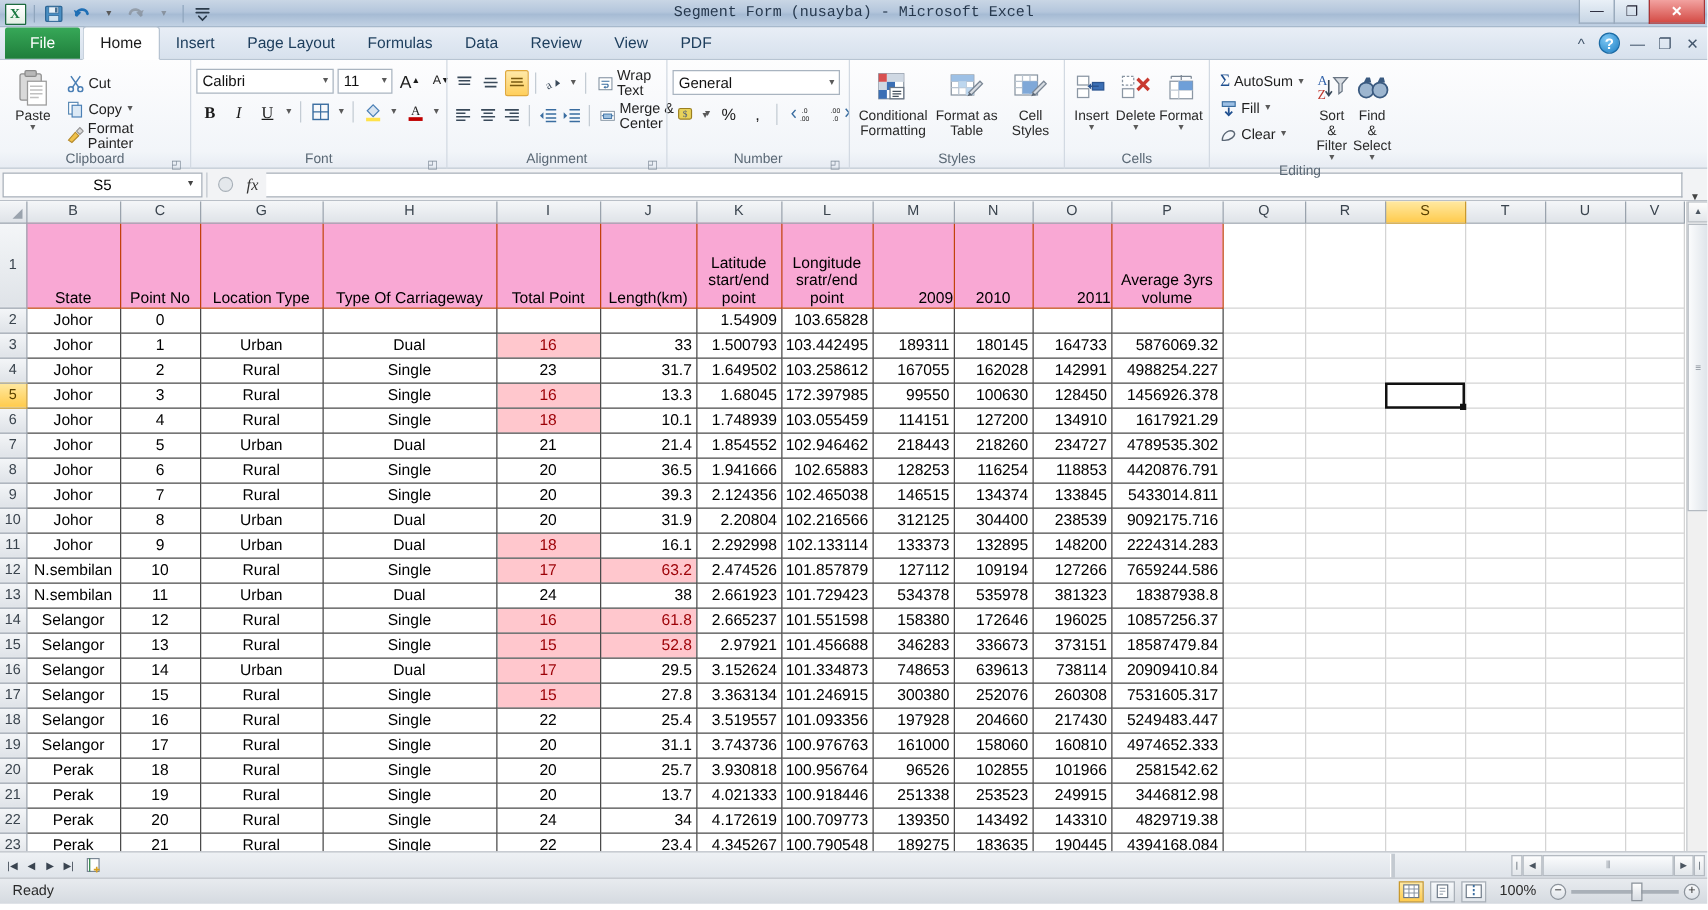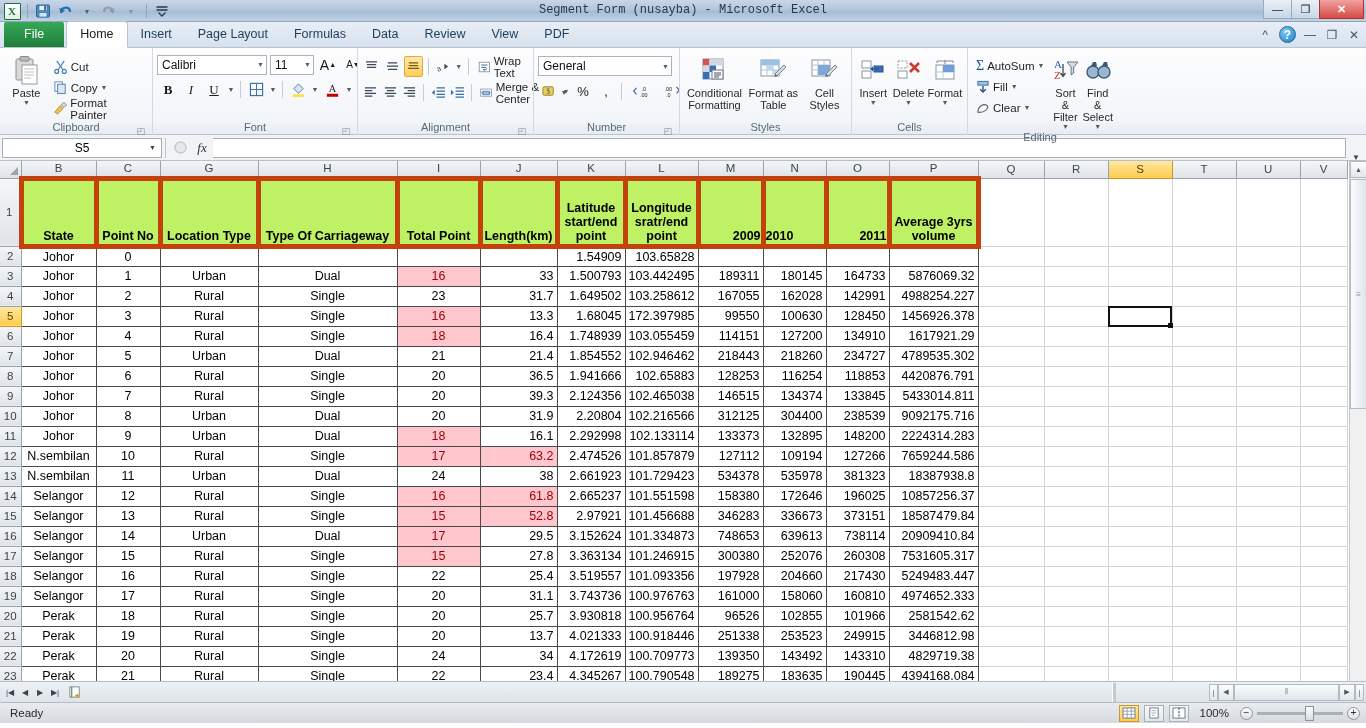--- a/index.html
+++ b/index.html
@@ -89,22 +89,22 @@
   .colhdr td.corner{width:21px;background:linear-gradient(to bottom,#f4f6f8,#dfe3e8);}
   .corner-tri{width:0;height:0;border-left:8px solid transparent;border-bottom:8px solid #9aa3ad;margin:4px 0 0 10px;}
   td.rowhdr{width:21px;height:20px;background:linear-gradient(to bottom,#f4f6f8,#dfe3e8);
     border:1px solid #9aa3ad;border-top:none;border-left:none;text-align:center;font-size:11.5px;color:#3a444e;}
   td.rowhdr.sel{background:linear-gradient(to bottom,#ffe9a2,#ffcb4d);color:#5a4100;border-color:#c9992c;}
   td.cell{border-right:1px solid #d4d4d4;border-bottom:1px solid #d4d4d4;height:20px;
     font-size:12.5px;color:#000;padding:0 3px;overflow:hidden;white-space:nowrap;}
   td.cell.bordered{border:1px solid #4a4a4a;}
   td.c{text-align:center;}
   td.r{text-align:right;}
-  td.hdr{font-weight:bold;text-align:center;vertical-align:bottom;background:#bef264;
-    white-space:normal;line-height:14px;font-size:12.5px;padding-bottom:1px;border:5px solid #c2410c;}
+  td.hdr{font-weight:normal;text-align:center;vertical-align:bottom;background:#f9a8d4;
+    white-space:normal;line-height:14px;font-size:12.5px;padding-bottom:1px;border:1px solid #c2410c;}
   td.pink{background:#ffc7cd;color:#9c0006;}
   .rowh1{height:68px;}
   #activecell{position:absolute;border:2px solid #111;pointer-events:none;}
   #activecell .handle{position:absolute;right:-3px;bottom:-3px;width:5px;height:5px;background:#111;}
   
   #vscroll{position:absolute;right:0;top:0;width:17px;height:520px;background:#f0f0f0;border-left:1px solid #c5c9cd;}
   .sbtn{width:17px;height:17px;background:linear-gradient(to bottom,#fdfdfd,#e2e6ea);border:1px solid #b4bac1;
         display:flex;align-items:center;justify-content:center;font-size:7px;color:#4a5560;}
   #vthumb{position:absolute;top:18px;left:0;width:17px;height:230px;background:linear-gradient(to right,#fbfcfd,#dfe4ea);
         border:1px solid #b4bac1;display:flex;align-items:center;justify-content:center;}
@@ -654,21 +654,21 @@
       <td class="rowhdr" style="height:68px">1</td>
       <td class="hdr">State</td>
       <td class="hdr">Point No</td>
       <td class="hdr">Location Type</td>
       <td class="hdr">Type Of Carriageway</td>
       <td class="hdr">Total Point</td>
       <td class="hdr">Length(km)</td>
       <td class="hdr">Latitude start/end point</td>
       <td class="hdr">Longitude sratr/end point</td>
       <td class="hdr" style="text-align:right">2009</td>
-      <td class="hdr" style="text-align:left">2010</td>
+      <td class="hdr" style="text-align:center">2010</td>
       <td class="hdr" style="text-align:right">2011</td>
       <td class="hdr">Average 3yrs volume</td>
       <td class="cell"></td>
       <td class="cell"></td>
       <td class="cell"></td>
       <td class="cell"></td>
       <td class="cell"></td>
       <td class="cell"></td>
     </tr>
 
@@ -758,21 +758,21 @@
           <td class="cell"></td>
           <td class="cell"></td>
         </tr>
         <tr>
           <td class="rowhdr">6</td>
           <td class="cell bordered c">Johor</td>
           <td class="cell bordered c">4</td>
           <td class="cell bordered c">Rural</td>
           <td class="cell bordered c">Single</td>
           <td class="cell bordered c pink">18</td>
-          <td class="cell bordered r">16.4</td>
+          <td class="cell bordered r">10.1</td>
           <td class="cell bordered r">1.748939</td>
           <td class="cell bordered r">103.055459</td>
           <td class="cell bordered r">114151</td>
           <td class="cell bordered r">127200</td>
           <td class="cell bordered r">134910</td>
           <td class="cell bordered r">1617921.29</td>
           <td class="cell"></td>
           <td class="cell"></td>
           <td class="cell"></td>
           <td class="cell"></td>

